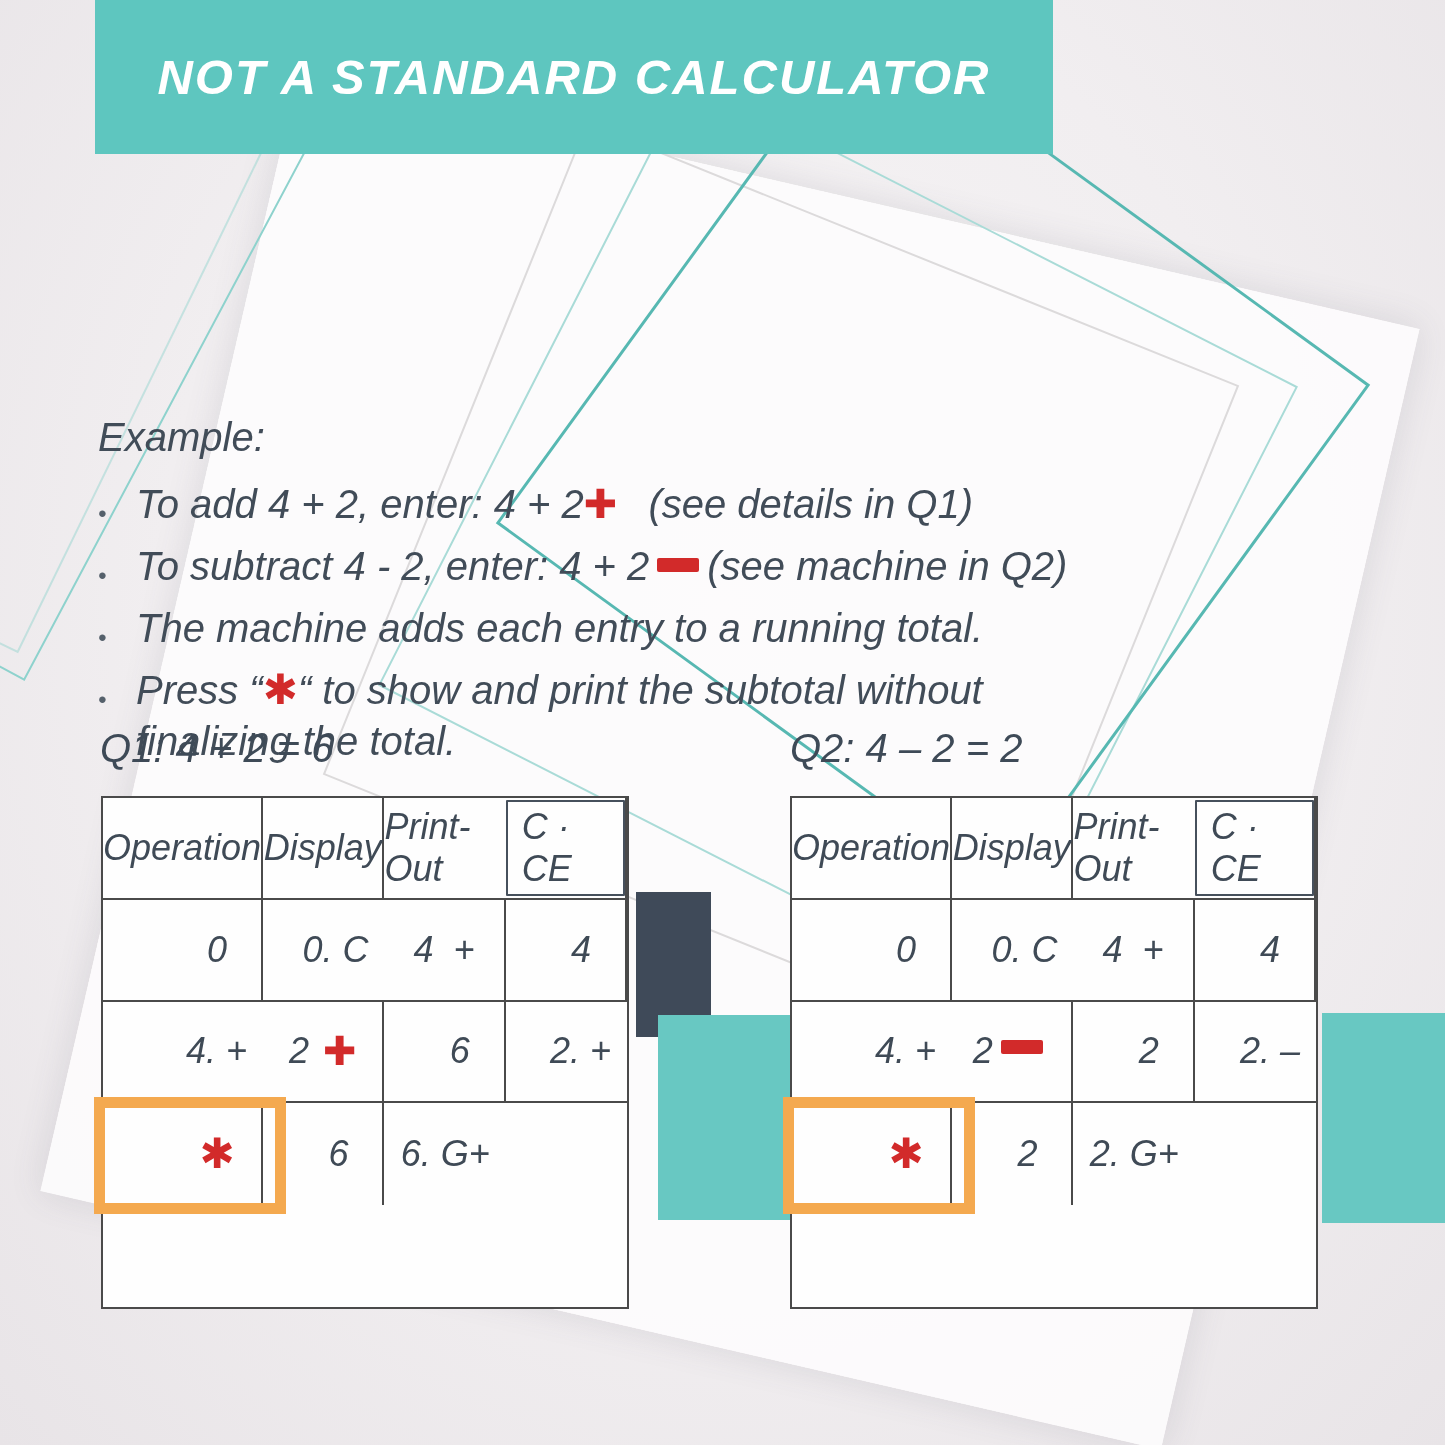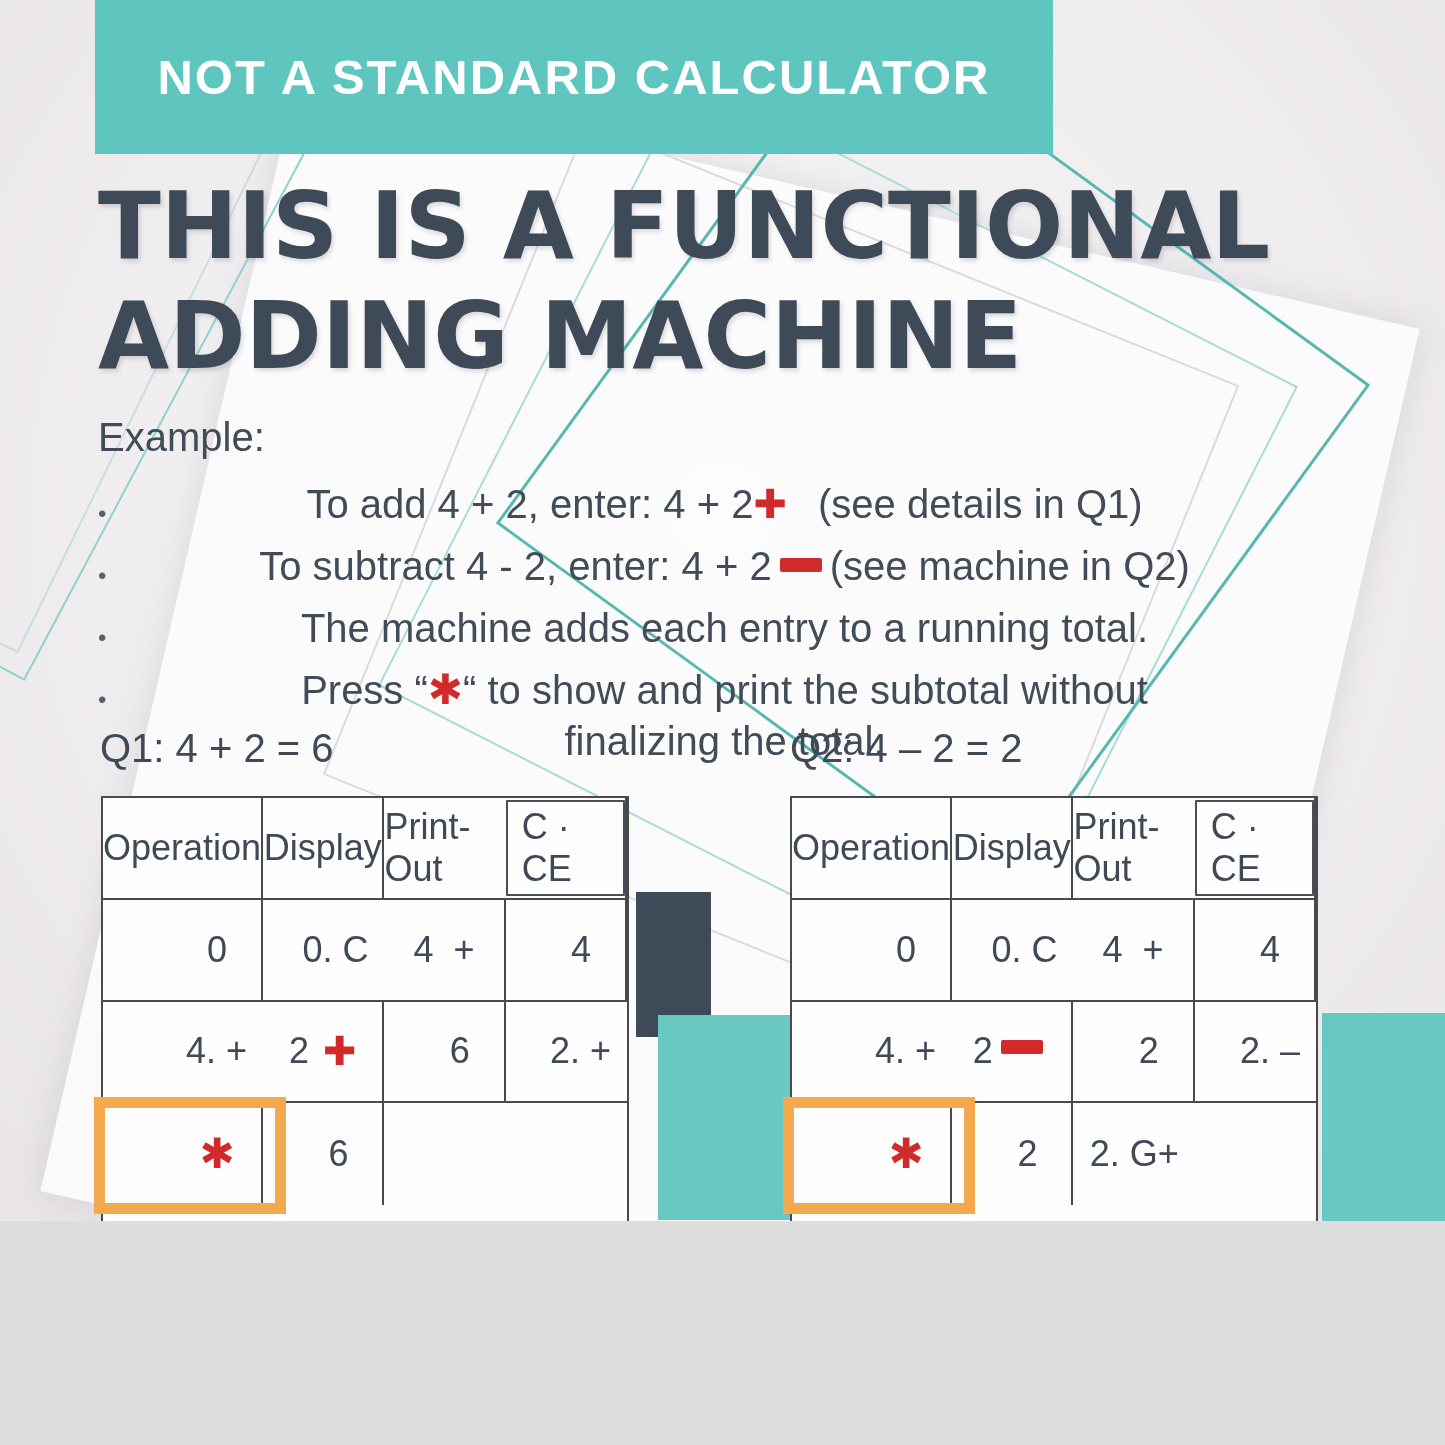--- a/index.html
+++ b/index.html
@@ -1,19 +1,19 @@
 <!DOCTYPE html>
 <html><head>
 <meta charset="utf-8">
 <style>
   html,body{margin:0;padding:0;background:#ddd;}
   #canvas{
-    position:relative;width:1445px;height:1221px;overflow:hidden;
+    position:relative;width:1445px;height:1445px;overflow:hidden;
     background:radial-gradient(ellipse at 50% 42%, #f7f5f6 0%, #f1eef0 55%, #e8e4e7 100%);
-    font-family:"Liberation Sans",sans-serif;color:#3e4a57;
+    font-family:"Liberation Sans",sans-serif;color:#3e4a57;font-style:italic;
   }
   .abs{position:absolute;}
   
   .deco{position:absolute;pointer-events:none;}
   #sq-white{left:155px;top:185px;width:1150px;height:1150px;background:rgba(253,252,253,0.9);
             transform:rotate(13deg);box-shadow:0 0 35px rgba(80,80,100,0.14);z-index:1;}
   #sq-gray  {left:429px;top:228px;width:700px;height:700px;border:2px solid #dcdadb;transform:rotate(22deg);z-index:1;}
   #sq-teal-b{left:496px;top:194px;width:680px;height:680px;border:2px solid #a9dbd7;transform:rotate(27deg);z-index:1;}
   #sq-teal-a{left:620px;top:141px;width:620px;height:620px;border:3px solid #57b8b2;transform:rotate(36deg);z-index:1;}
   #sq-teal-c{left:-685px;top:-500px;width:1000px;height:1000px;border:2px solid #8ed2cd;transform:rotate(28deg);z-index:1;}
@@ -32,21 +32,21 @@
   
   #headline{left:98px;top:172px;z-index:5;font-family:"DejaVu Sans","Liberation Sans",sans-serif;
             font-weight:bold;font-size:92px;line-height:110px;color:#3e4a57;
             text-shadow:2px 3px 4px rgba(60,60,80,0.18);white-space:nowrap;}
 
   
   #example{left:98px;top:412px;width:1215px;z-index:5;font-size:40px;line-height:51px;color:#414c58;}
   #example .ex-title{margin-bottom:16px;}
   .bullet{display:flex;margin-top:2px;}
   .dot{width:38px;flex:none;font-size:24px;padding-top:9px;color:#55606b;}
-  .btext{flex:1;text-align:center;}
+  .btext{flex:1;}
   .ic-plus{color:#d22a2a;font-family:"DejaVu Sans",sans-serif;font-size:40px;line-height:1;}
   .ic-minus{display:inline-block;width:42px;height:14px;background:#d22a2a;border-radius:2px;
             vertical-align:middle;margin:0 8px 8px 8px;}
   .ic-ast{color:#d22a2a;font-family:"DejaVu Sans",sans-serif;font-size:42px;line-height:1;}
 
   
   .tbl-label{position:absolute;top:726px;font-size:40px;color:#3e4a57;z-index:5;white-space:nowrap;}
   #q1-label{left:100px;} #q2-label{left:790px;}
 
   
@@ -84,24 +84,20 @@
   <div class="deco" id="sq-teal-c2"></div>
 
   <div class="abs" id="dark-rect"></div>
   <div class="abs" id="mid-teal"></div>
   <div class="abs" id="right-teal"></div>
 
   <div class="abs" id="banner">
     <span class="txt">NOT A STANDARD CALCULATOR</span>
   </div>
 
-  <div class="abs" id="headline">
-    <div>THIS IS A FUNCTIONAL</div>
-    <div>ADDING MACHINE</div>
-  </div>
 
   <div class="abs" id="example">
     <div class="ex-title">Example:</div>
 
     <div class="bullet">
       <span class="dot">•</span>
       <div class="btext"><span>To add 4 + 2, enter: 4 + 2</span><span class="ic-plus">✚</span><span>  (see details in Q1)</span></div>
     </div>
 
     <div class="bullet">
@@ -143,20 +139,21 @@
         <span>2</span>
         <span class="ic-plus opgap">✚</span>
       </div>
     <div class="cell val">6</div>
     <div class="cell c3 pout">2. +</div>
 
     <div class="cell r5">
         <span class="ic-ast astshift">✱</span>
       </div>
     <div class="cell val r5">6</div>
+    <div class="cell c3 r5 pout">6. G+</div>
   </div>
 
   <div class="ptable" id="q2-table">
     <div class="cell">Operation</div>
     <div class="cell">Display</div>
     <div class="cell c3">Print-Out</div>
 
     <div class="cell">
         <span class="key-pill">C · CE</span>
       </div>

